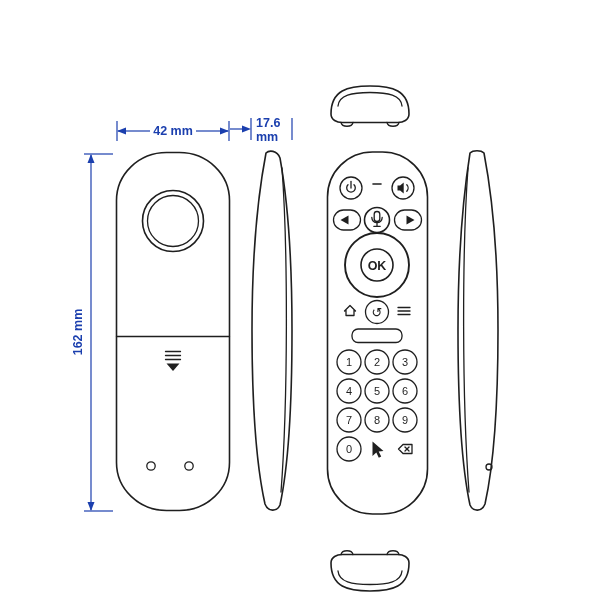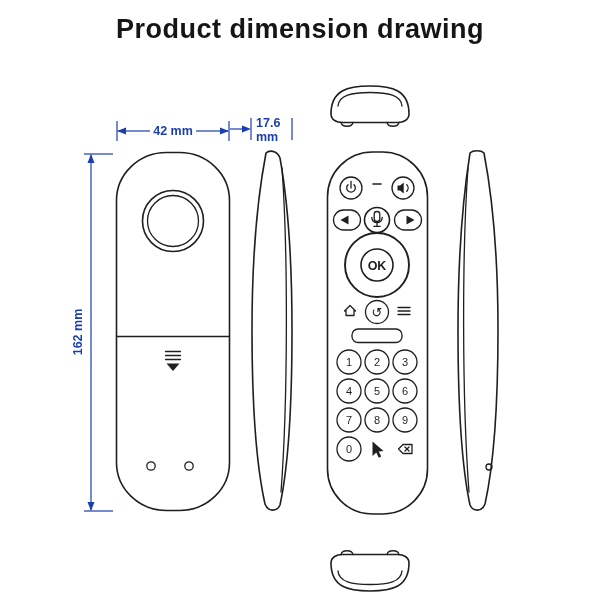--- a/index.html
+++ b/index.html
@@ -27,21 +27,20 @@
   .dimtxt{fill:var(--dim);font-family:"Liberation Sans",sans-serif;font-size:12.5px;font-weight:700;}
   .key{fill:var(--line);font-family:"Liberation Sans",sans-serif;font-size:11px;font-weight:400;text-anchor:middle;}
   .oktxt{fill:var(--line);font-family:"Liberation Sans",sans-serif;font-size:12.5px;font-weight:700;text-anchor:middle;}
   .glyphtxt{fill:var(--line);font-family:"DejaVu Sans",sans-serif;font-size:13px;text-anchor:middle;}
 </style>
 </head>
 <body>
 
 <div class="canvas">
 
-  <h1 class="title">Product dimension drawing</h1>
 
   <svg width="600" height="600" viewBox="0 0 600 600">
 
     <g>
       <line class="dim" x1="117" y1="121" x2="117" y2="141"></line>
       <line class="dim" x1="229" y1="121" x2="229" y2="141"></line>
       <line class="dim" x1="118" y1="131" x2="150" y2="131"></line>
       <line class="dim" x1="196" y1="131" x2="228" y2="131"></line>
       <polygon class="dimf" points="117,131 126,127.5 126,134.5"></polygon>
       <polygon class="dimf" points="229,131 220,127.5 220,134.5"></polygon>

